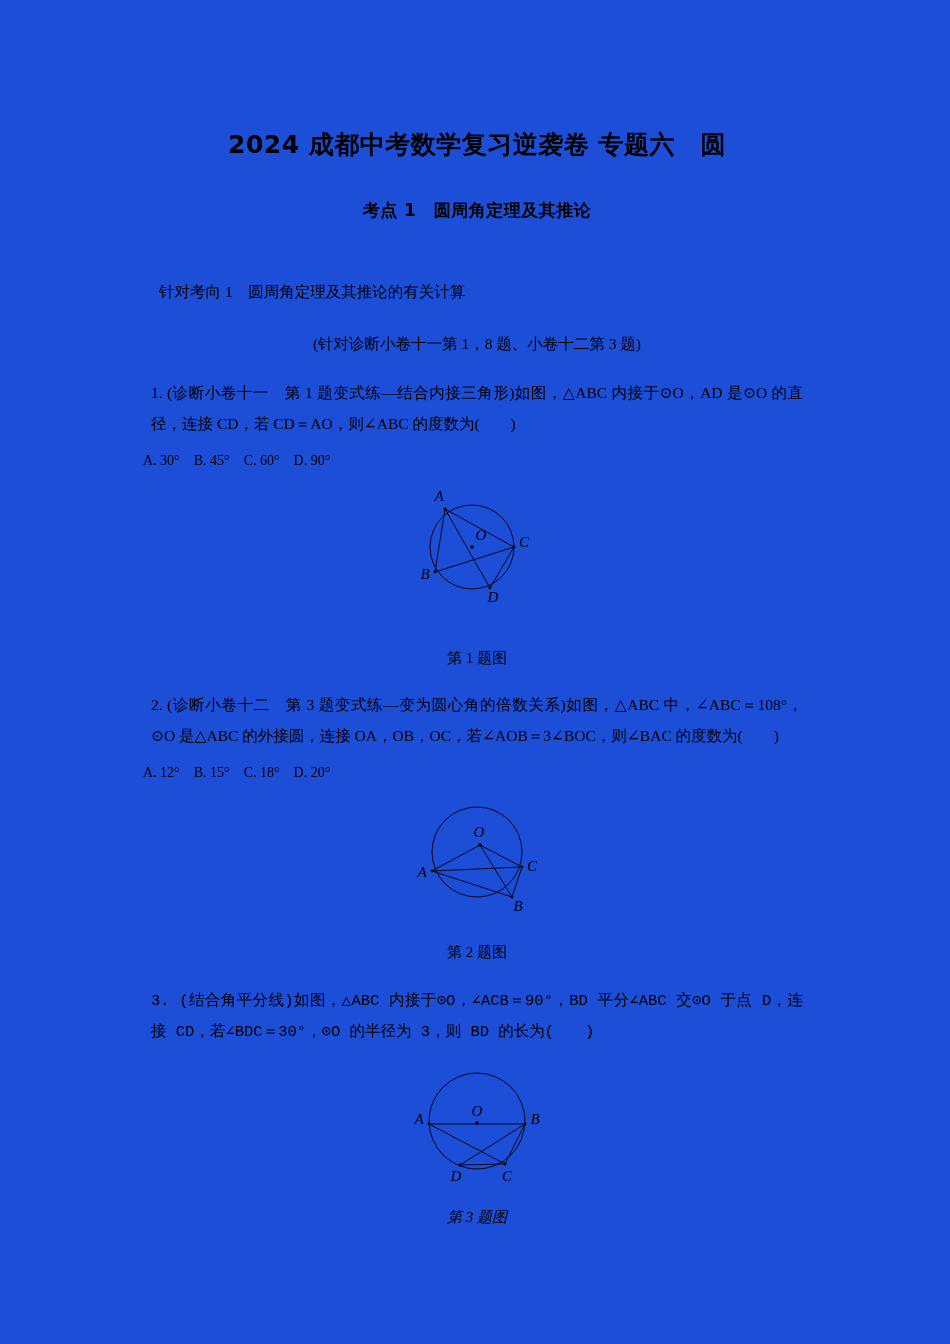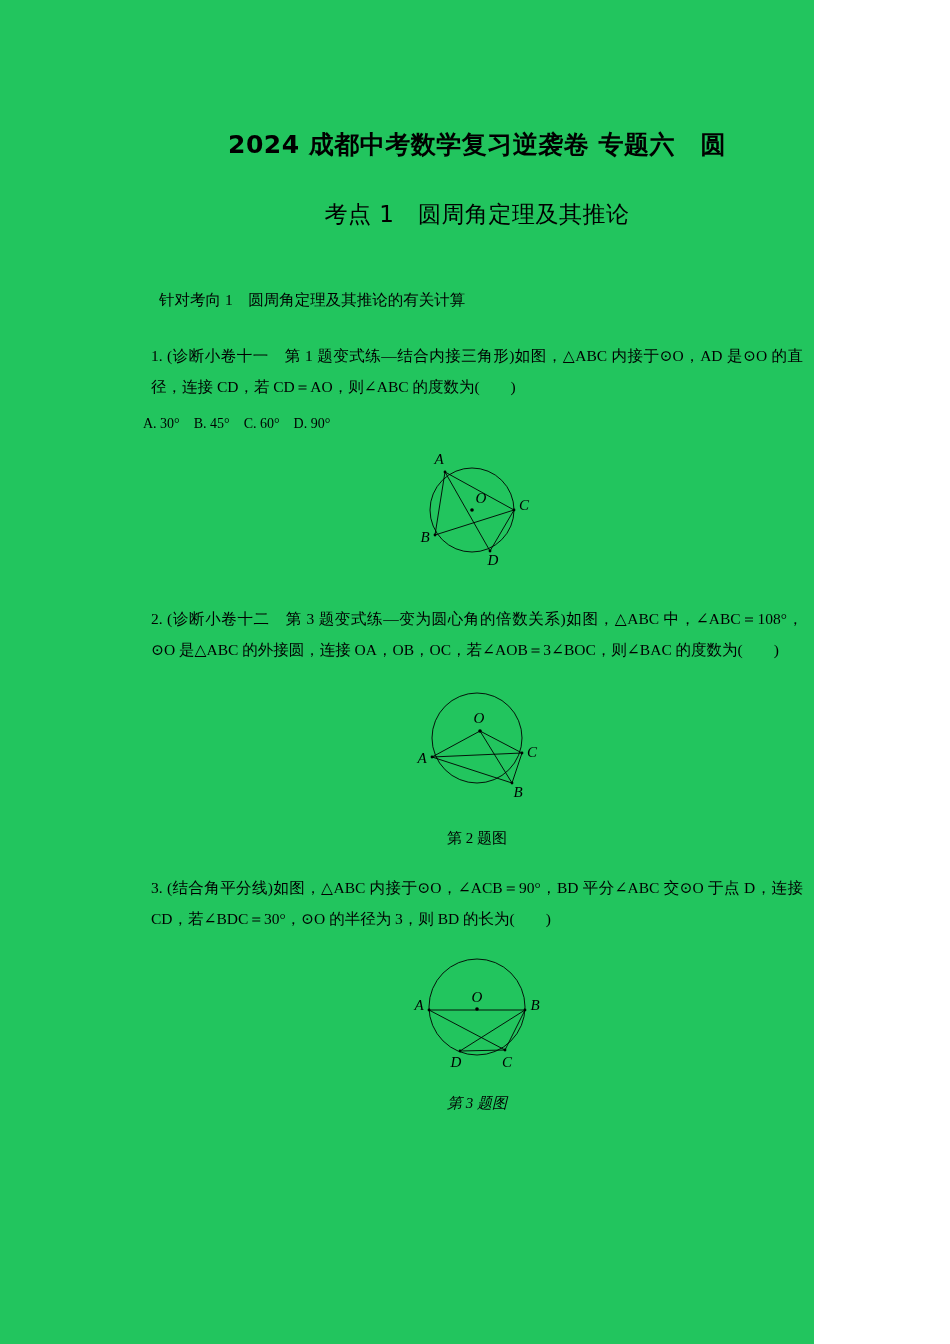--- a/index.html
+++ b/index.html
@@ -2,23 +2,23 @@
 <html><head>
 <meta charset="utf-8">
 <style>
   html, body {
     margin: 0;
     padding: 0;
     background: #ffffff;
   }
   .page {
     position: relative;
-    width: 814px;
+    width: 950px;
     height: 1344px;
-    background: #22c55e;
+    background: #1d4ed8;
     font-family: "Liberation Serif", "DejaVu Serif", serif;
     color: #000000;
     overflow: hidden;
   }
   .content {
     position: absolute;
     left: 143px;
     top: 0;
     width: 668px;
   }
@@ -29,22 +29,22 @@
     font-weight: bold;
     font-size: 25px;
     text-align: center;
     margin: 0;
     padding-top: 128px;
     letter-spacing: 0.5px;
     white-space: pre;
   }
   .section-title {
     font-family: "DejaVu Sans", "Liberation Sans", sans-serif;
-    font-weight: normal;
-    font-size: 23px;
+    font-weight: bold;
+    font-size: 17px;
     text-align: center;
     margin: 0;
     padding-top: 38px;
     letter-spacing: 0.5px;
     white-space: pre;
   }
 
   
   .direction-line {
     font-size: 15.5px;
@@ -62,21 +62,21 @@
     white-space: pre;
   }
   .question {
     font-size: 15.5px;
     line-height: 2.0;
     margin: 8px;
     padding-top: 13px;
     text-align: justify;
     text-justify: inter-ideograph;
   }
-  .q3 { padding-top: 16px; }
+  .q3 { padding-top: 16px; font-family: Liberation Mono, monospace; }
   .options {
     font-size: 14px;
     line-height: 2.0;
     margin: 0;
     white-space: pre;
   }
 
   
   .figure-block {
     width: 100%;
@@ -110,20 +110,21 @@
 
 <div class="page">
   <div class="content">
 
     <h1 class="doc-title">2024 成都中考数学复习逆袭卷 专题六　圆</h1>
 
     <h2 class="section-title">考点 1　圆周角定理及其推论</h2>
 
     <p class="direction-line">针对考向 1　圆周角定理及其推论的有关计算</p>
 
+    <p class="subdirection-line">(针对诊断小卷十一第 1，8 题、小卷十二第 3 题)</p>
 
     <p class="question">1. (诊断小卷十一　第 1 题变式练—结合内接三角形)如图，△ABC 内接于⊙O，AD 是⊙O 的直径，连接 CD，若 CD＝AO，则∠ABC 的度数为(　　)</p>
     <p class="options">A. 30°　B. 45°　C. 60°　D. 90°</p>
 
     <div class="figure-block fig1">
       <div class="fig-wrap">
         <svg width="170" height="130" viewBox="0 0 170 130">
 
           <circle cx="80" cy="62" r="42" fill="none" stroke="#000" stroke-width="0.9"></circle>
 
@@ -139,23 +140,25 @@
           <circle cx="122" cy="62" r="1.4" fill="#000"></circle>
           <circle cx="43" cy="87" r="1.4" fill="#000"></circle>
           <circle cx="98" cy="103" r="1.4" fill="#000"></circle>
           <text x="47" y="16" text-anchor="middle">A</text>
           <text x="132" y="62" text-anchor="middle">C</text>
           <text x="33" y="94" text-anchor="middle">B</text>
           <text x="101" y="117" text-anchor="middle">D</text>
           <text x="89" y="55" text-anchor="middle">O</text>
         </svg>
       </div>
+      <p class="fig-caption">第 1 题图</p>
     </div>
 
     <p class="question">2. (诊断小卷十二　第 3 题变式练—变为圆心角的倍数关系)如图，△ABC 中，∠ABC＝108°，⊙O 是△ABC 的外接圆，连接 OA，OB，OC，若∠AOB＝3∠BOC，则∠BAC 的度数为(　　)</p>
+    <p class="options">A. 12°　B. 15°　C. 18°　D. 20°</p>
 
     <div class="figure-block fig2">
       <div class="fig-wrap">
         <svg width="170" height="120" viewBox="0 0 170 120">
 
           <circle cx="85" cy="55" r="45" fill="none" stroke="#000" stroke-width="0.9"></circle>
 
           <circle cx="88" cy="48" r="1.8" fill="#000"></circle>
 
           <line x1="88" y1="48" x2="40" y2="74" stroke="#000" stroke-width="0.9"></line>

